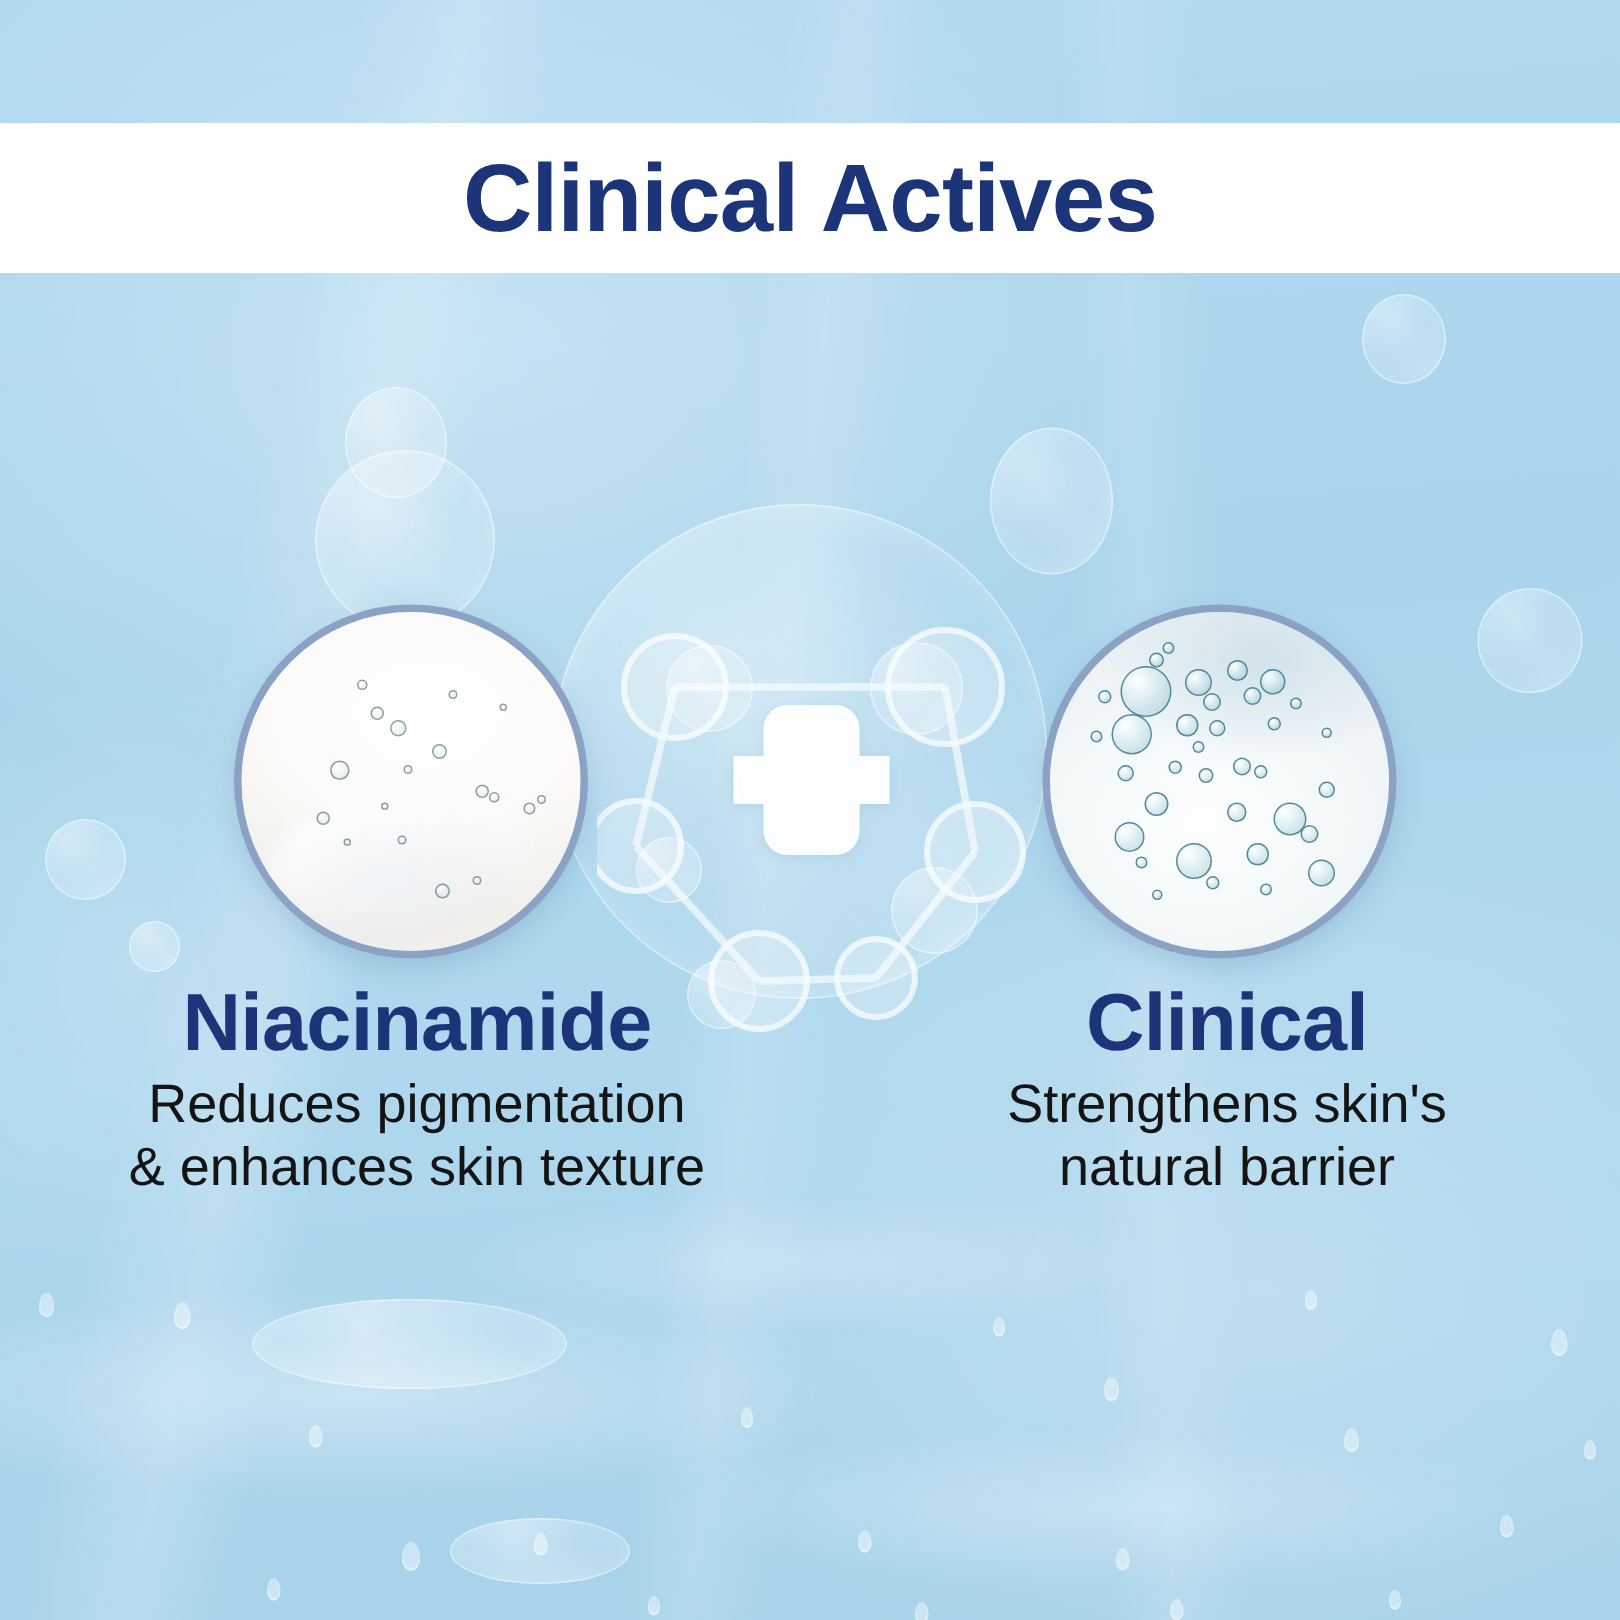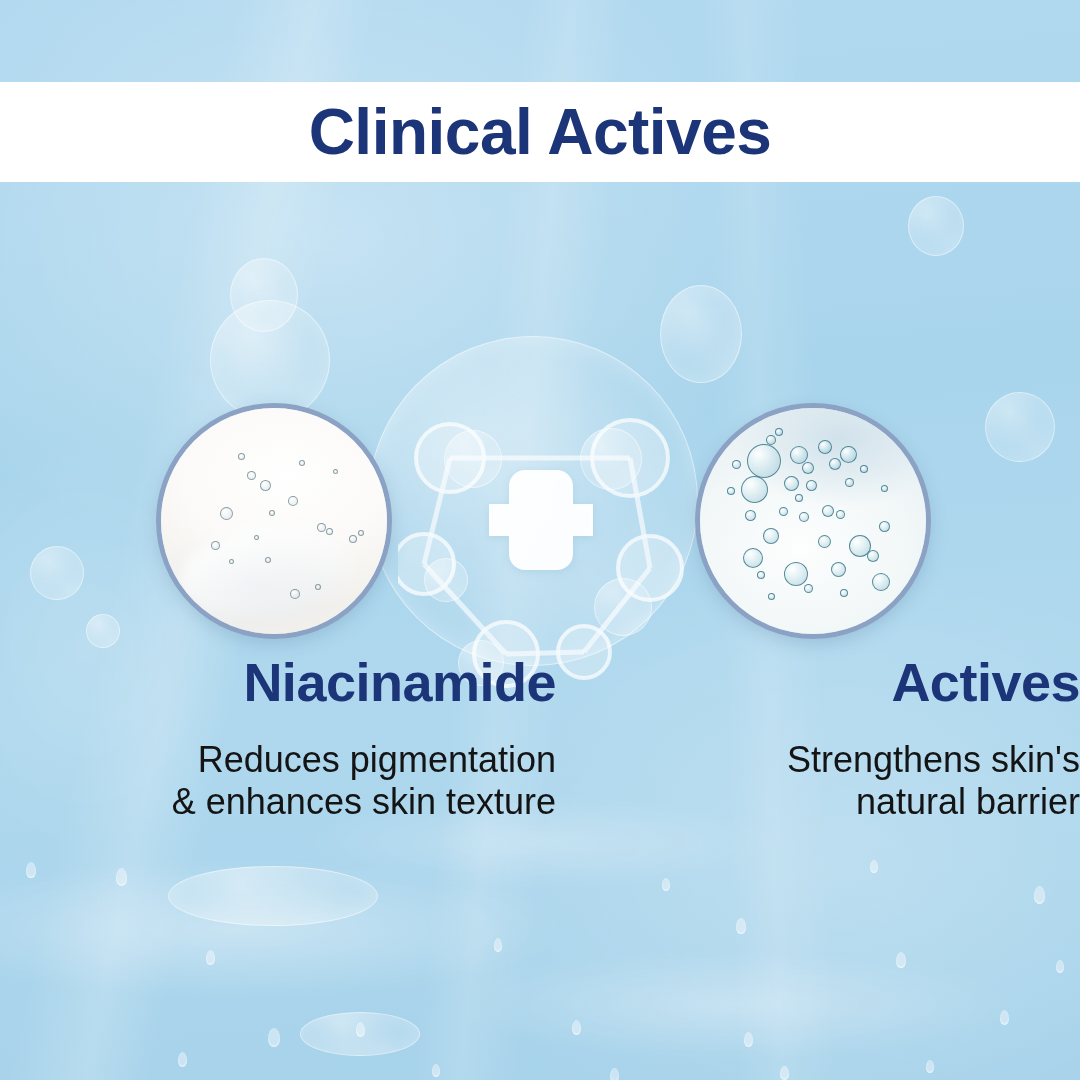--- a/index.html
+++ b/index.html
@@ -133,35 +133,35 @@
   .cb {
     position:absolute; border-radius:50%;
     border:1.5px solid rgba(40,105,125,.75);
     background:radial-gradient(circle at 33% 28%, rgba(255,255,255,.95), rgba(180,218,228,.45) 55%, rgba(90,150,168,.35));
   }
 
   
   .caption {
     position:absolute;
     z-index:7;
-    text-align:right;
+    text-align:center;
   }
   .caption-left  { left:0px;   top:655px; width:556px; }
   .caption-right { left:556px; top:655px; width:524px; }
 
   .ing-name {
     font-size:54px;
     font-weight:700;
     color:#1C3578;
     line-height:1.0;
     letter-spacing:-0.5px;
     white-space:nowrap;
   }
   .ing-desc {
-    margin-top:30px;
+    margin-top:6px;
     font-size:36px;
     font-weight:400;
     color:#141414;
     line-height:1.18;
     white-space:pre-line;
   }
 </style>
 </head>
 <body>
 
@@ -299,18 +299,18 @@
     <div class="cb" style="left:30%; top:82%; width:7px;  height:7px;"></div>
   </div>
 
   <div class="caption caption-left">
     <div class="ing-name">Niacinamide</div>
     <div class="ing-desc">Reduces pigmentation
 &amp; enhances skin texture</div>
   </div>
 
   <div class="caption caption-right">
-    <div class="ing-name">Actives</div>
+    <div class="ing-name">Clinical</div>
     <div class="ing-desc">Strengthens skin's
 natural barrier</div>
   </div>
 
 </div>
 
 </body></html>

